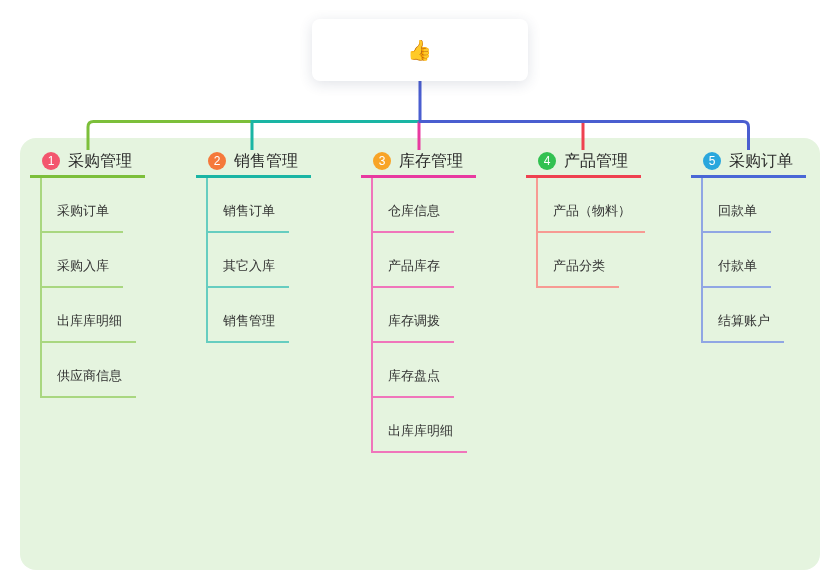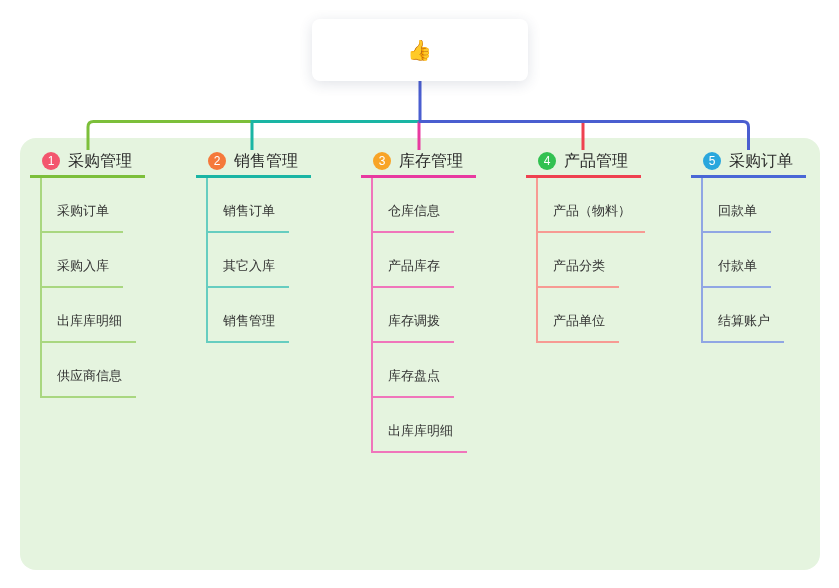--- a/index.html
+++ b/index.html
@@ -191,23 +191,20 @@
       <span class="badge">4</span>
       <span>产品管理</span>
     </div>
     <div class="children">
       <div class="child">
           <span>产品（物料）</span>
         </div>
       <div class="child">
           <span>产品分类</span>
         </div>
-      <div class="child">
-          <span>产品单位</span>
-        </div>
     </div>
   </div>
 
   <div class="branch" style="left: 691px; --c: #4a67d6; --lc: #90a6e4; --badge: #2aa7dd;">
     <div class="branch-header">
       <span class="badge">5</span>
       <span>采购订单</span>
     </div>
     <div class="children">
       <div class="child">

